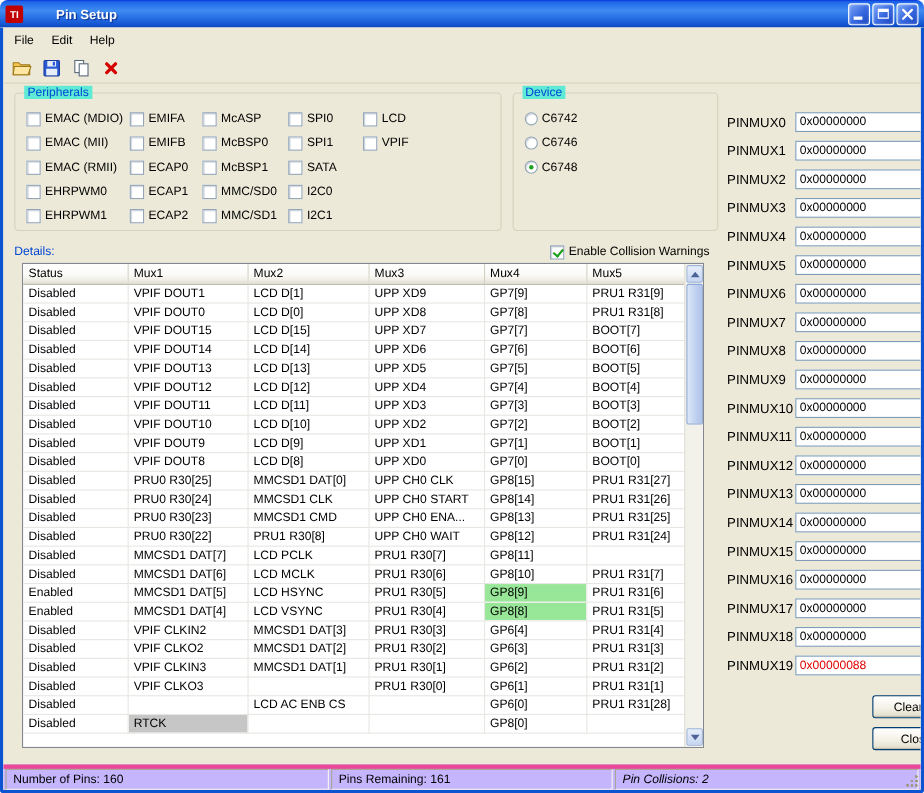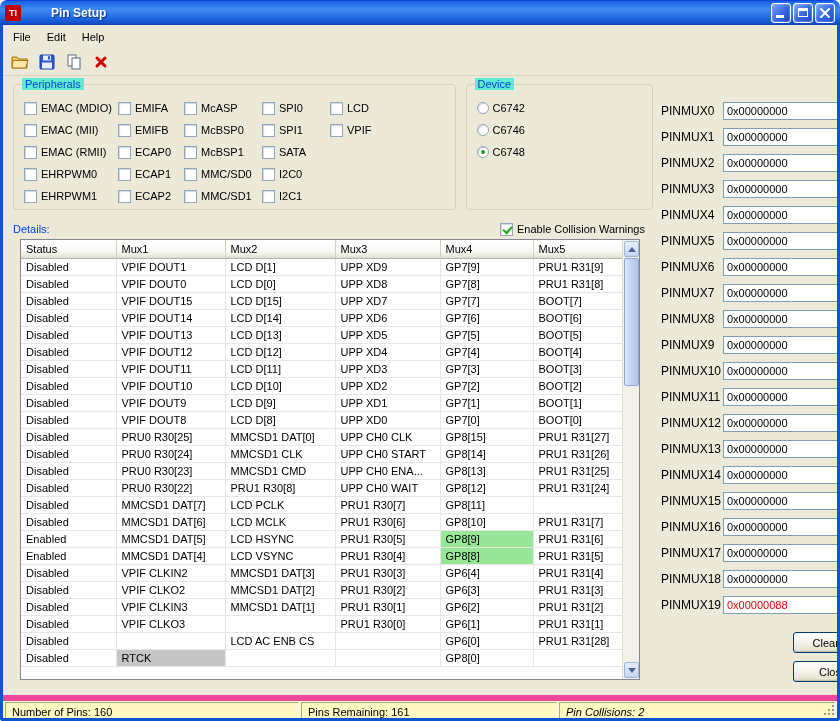--- a/index.html
+++ b/index.html
@@ -86,22 +86,22 @@
   .pinmux-row { display:flex; align-items:center; height:18px; margin-bottom:8px; }
   .pinmux-label { width:62px; font-size:12px; white-space:nowrap; }
   .pinmux-input { flex:1; height:18px; border:1px solid #7F9DB9; background:#fff; padding:0 3px;
     font:11px "Liberation Sans", sans-serif; }
   .btn-col { margin-top:10px; display:flex; flex-direction:column; align-items:flex-end; gap:8px; }
   .xp-btn { width:80px; height:21px; border:1px solid #003C74; border-radius:3px; cursor:default;
     background:linear-gradient(180deg,#FFFFFF 0%,#F4F2E8 55%,#E9E5D4 85%,#DAD6C4 100%);
     font:11px "Liberation Sans", sans-serif; box-shadow:inset -1px -1px 1px rgba(120,120,90,.3); }
 
   
-  .statusbar { height:23px; flex:0 0 23px; background:#fef9c3; border-top:6px solid #ec4899;
-    display:flex; align-items:flex-start; padding:1px 2px; gap:2px; position:relative; }
+  .statusbar { height:23px; flex:0 0 23px; background:#c4b5fd; border-top:4px solid #ec4899;
+    display:flex; align-items:center; padding:1px 2px; gap:2px; position:relative; }
   .spanel { height:19px; display:flex; align-items:center; padding:0 6px;
     border:1px solid; border-color:#A9A695 #F6F5EE #F6F5EE #A9A695; }
   .spanel.p1 { width:294px; } .spanel.p2 { width:256px; } .spanel.p3 { flex:1;font-style:italic; }
   .resize-grip { position:absolute; right:2px; bottom:2px; width:12px; height:12px;
     background:
       radial-gradient(circle at 10px 2px,#9E9B85 1.2px,transparent 1.4px),
       radial-gradient(circle at 10px 6px,#9E9B85 1.2px,transparent 1.4px),
       radial-gradient(circle at 6px 6px,#9E9B85 1.2px,transparent 1.4px),
       radial-gradient(circle at 10px 10px,#9E9B85 1.2px,transparent 1.4px),
       radial-gradient(circle at 6px 10px,#9E9B85 1.2px,transparent 1.4px),

